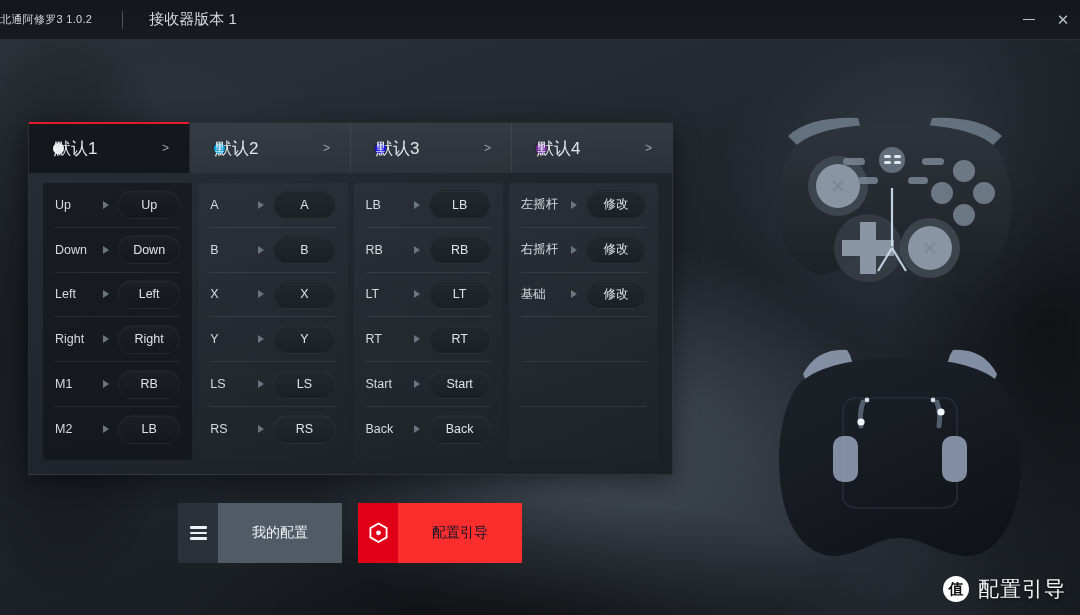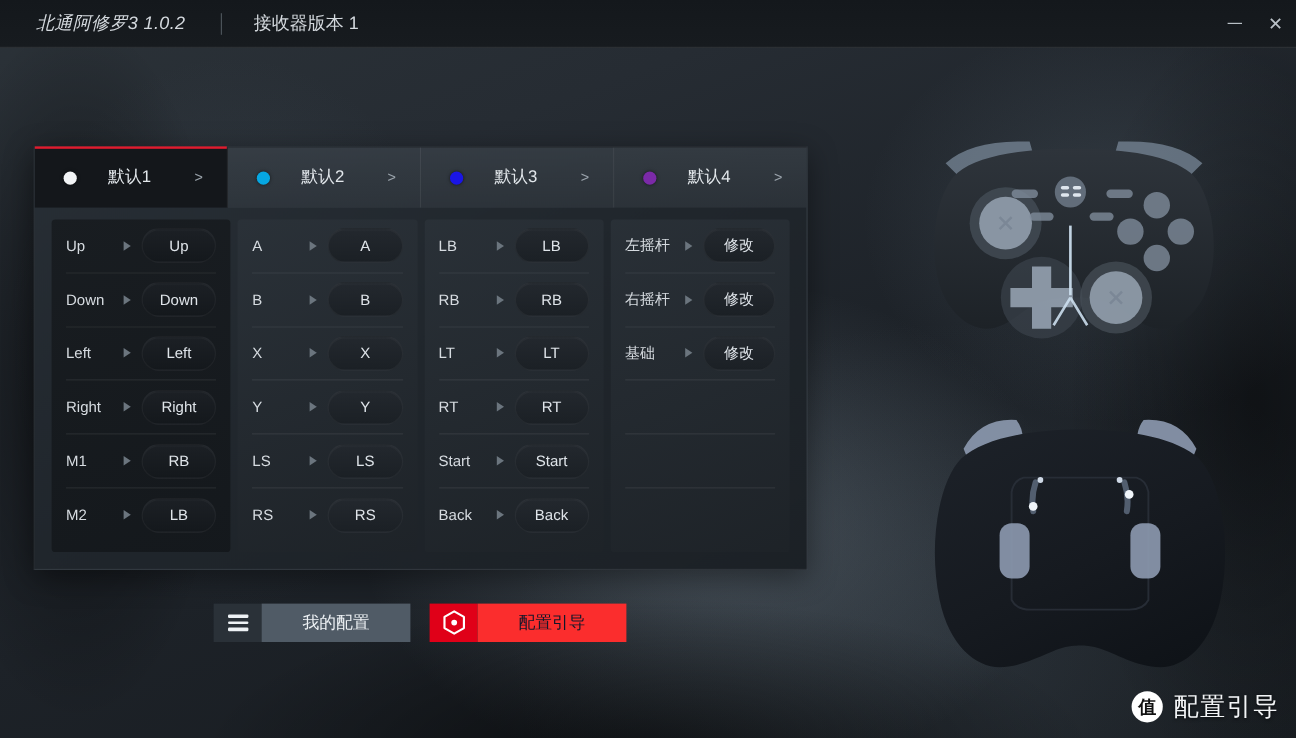--- a/index.html
+++ b/index.html
@@ -32,21 +32,21 @@
   }
 
   
   .titlebar{
     position:absolute; top:0; left:0; right:0; height:40px;
     background:linear-gradient(180deg,#14181c 0%, #171b1f 100%);
     display:flex; align-items:center;
     border-bottom:1px solid rgba(255,255,255,.10);
     z-index:30;
   }
-  .tb-title{ margin-left:30px; font-size:15px; color:#d3d8dd; letter-spacing:.3px; white-space:nowrap;font-style:italic;}
+  .tb-title{ font-size:11px; color:#d3d8dd; letter-spacing:.3px; white-space:nowrap;}
   .tb-sep{ width:1px; height:18px; background:#4a5258; margin:0 26px 0 30px;}
   .tb-recv{ font-size:15px; color:#d3d8dd; white-space:nowrap;}
   .tb-spacer{flex:1;}
   .win-btn{
     width:34px; height:40px; display:flex; align-items:center; justify-content:center;
     color:#b9c0c6; font-size:15px; cursor:pointer; user-select:none;
   }
   .min-glyph{ display:block; width:12px; height:1.5px; background:#b9c0c6;}
 
   
@@ -68,21 +68,21 @@
   .tab.active{
     background:linear-gradient(180deg,#14171b 0%, #14171b 100%);
   }
   .tab.active::before{
     content:""; position:absolute; left:0; right:0; top:-1px; height:2px; background:#e01b2e;
   }
   .tab-dot{
     width:11px; height:11px; border-radius:50%; margin-left:24px; flex:none;
     box-shadow:0 0 3px rgba(0,0,0,.6);
   }
-  .tab-label{ flex:1; text-align:center; font-size:14px; color:#e2e7eb; margin-left:-10px; }
+  .tab-label{ flex:1; font-size:17px; color:#e2e7eb; margin-left:-10px; }
   .tab-arrow{ margin-right:20px; font-size:12px; color:#9aa3ab; }
 
   .columns{ display:flex; padding:10px 14px 16px 14px; gap:6px; height:303px; }
   .col{
     flex:1;
     background:linear-gradient(160deg, rgba(44,51,58,.75) 0%, rgba(36,42,48,.80) 55%, rgba(30,35,40,.85) 100%);
     border-radius:3px;
     padding:0 12px;
     display:flex; flex-direction:column;
   }
@@ -107,21 +107,21 @@
     background:linear-gradient(180deg,#23282e 0%, #1b2025 100%);
     border:1px solid rgba(255,255,255,.045);
     display:flex; align-items:center; justify-content:center;
     font-size:12.5px; color:#dfe4e9; cursor:pointer;
     box-shadow:inset 0 1px 0 rgba(255,255,255,.03);
   }
   .col.dark .row-val{ background:linear-gradient(180deg,#1c2025 0%, #14181c 100%); }
 
   
   .btnbar{ position:absolute; left:0; top:503px; width:700px; display:flex; justify-content:center; gap:16px; z-index:12;}
-  .btn{ display:flex; height:32px; cursor:pointer; }
+  .btn{ display:flex; height:60px; cursor:pointer; }
   .btn-icon{ width:40px; display:flex; align-items:center; justify-content:center; }
   .btn-text{ display:flex; align-items:center; justify-content:center; padding:0 34px; font-size:14px; white-space:nowrap;}
   .btn.cfg .btn-icon{ background:#2a3138; }
   .btn.cfg .btn-text{ background:#505b66; color:#eef2f5; }
   .btn.guide .btn-icon{ background:#e00018; }
   .btn.guide .btn-text{ background:#fb2d2d; color:#0f172a; }
   .hamburger span{ display:block; width:17px; height:2.5px; background:#eef2f5; margin:3px 0; border-radius:1px;}
 
   
   .ctrl{ position:absolute; z-index:8; }

